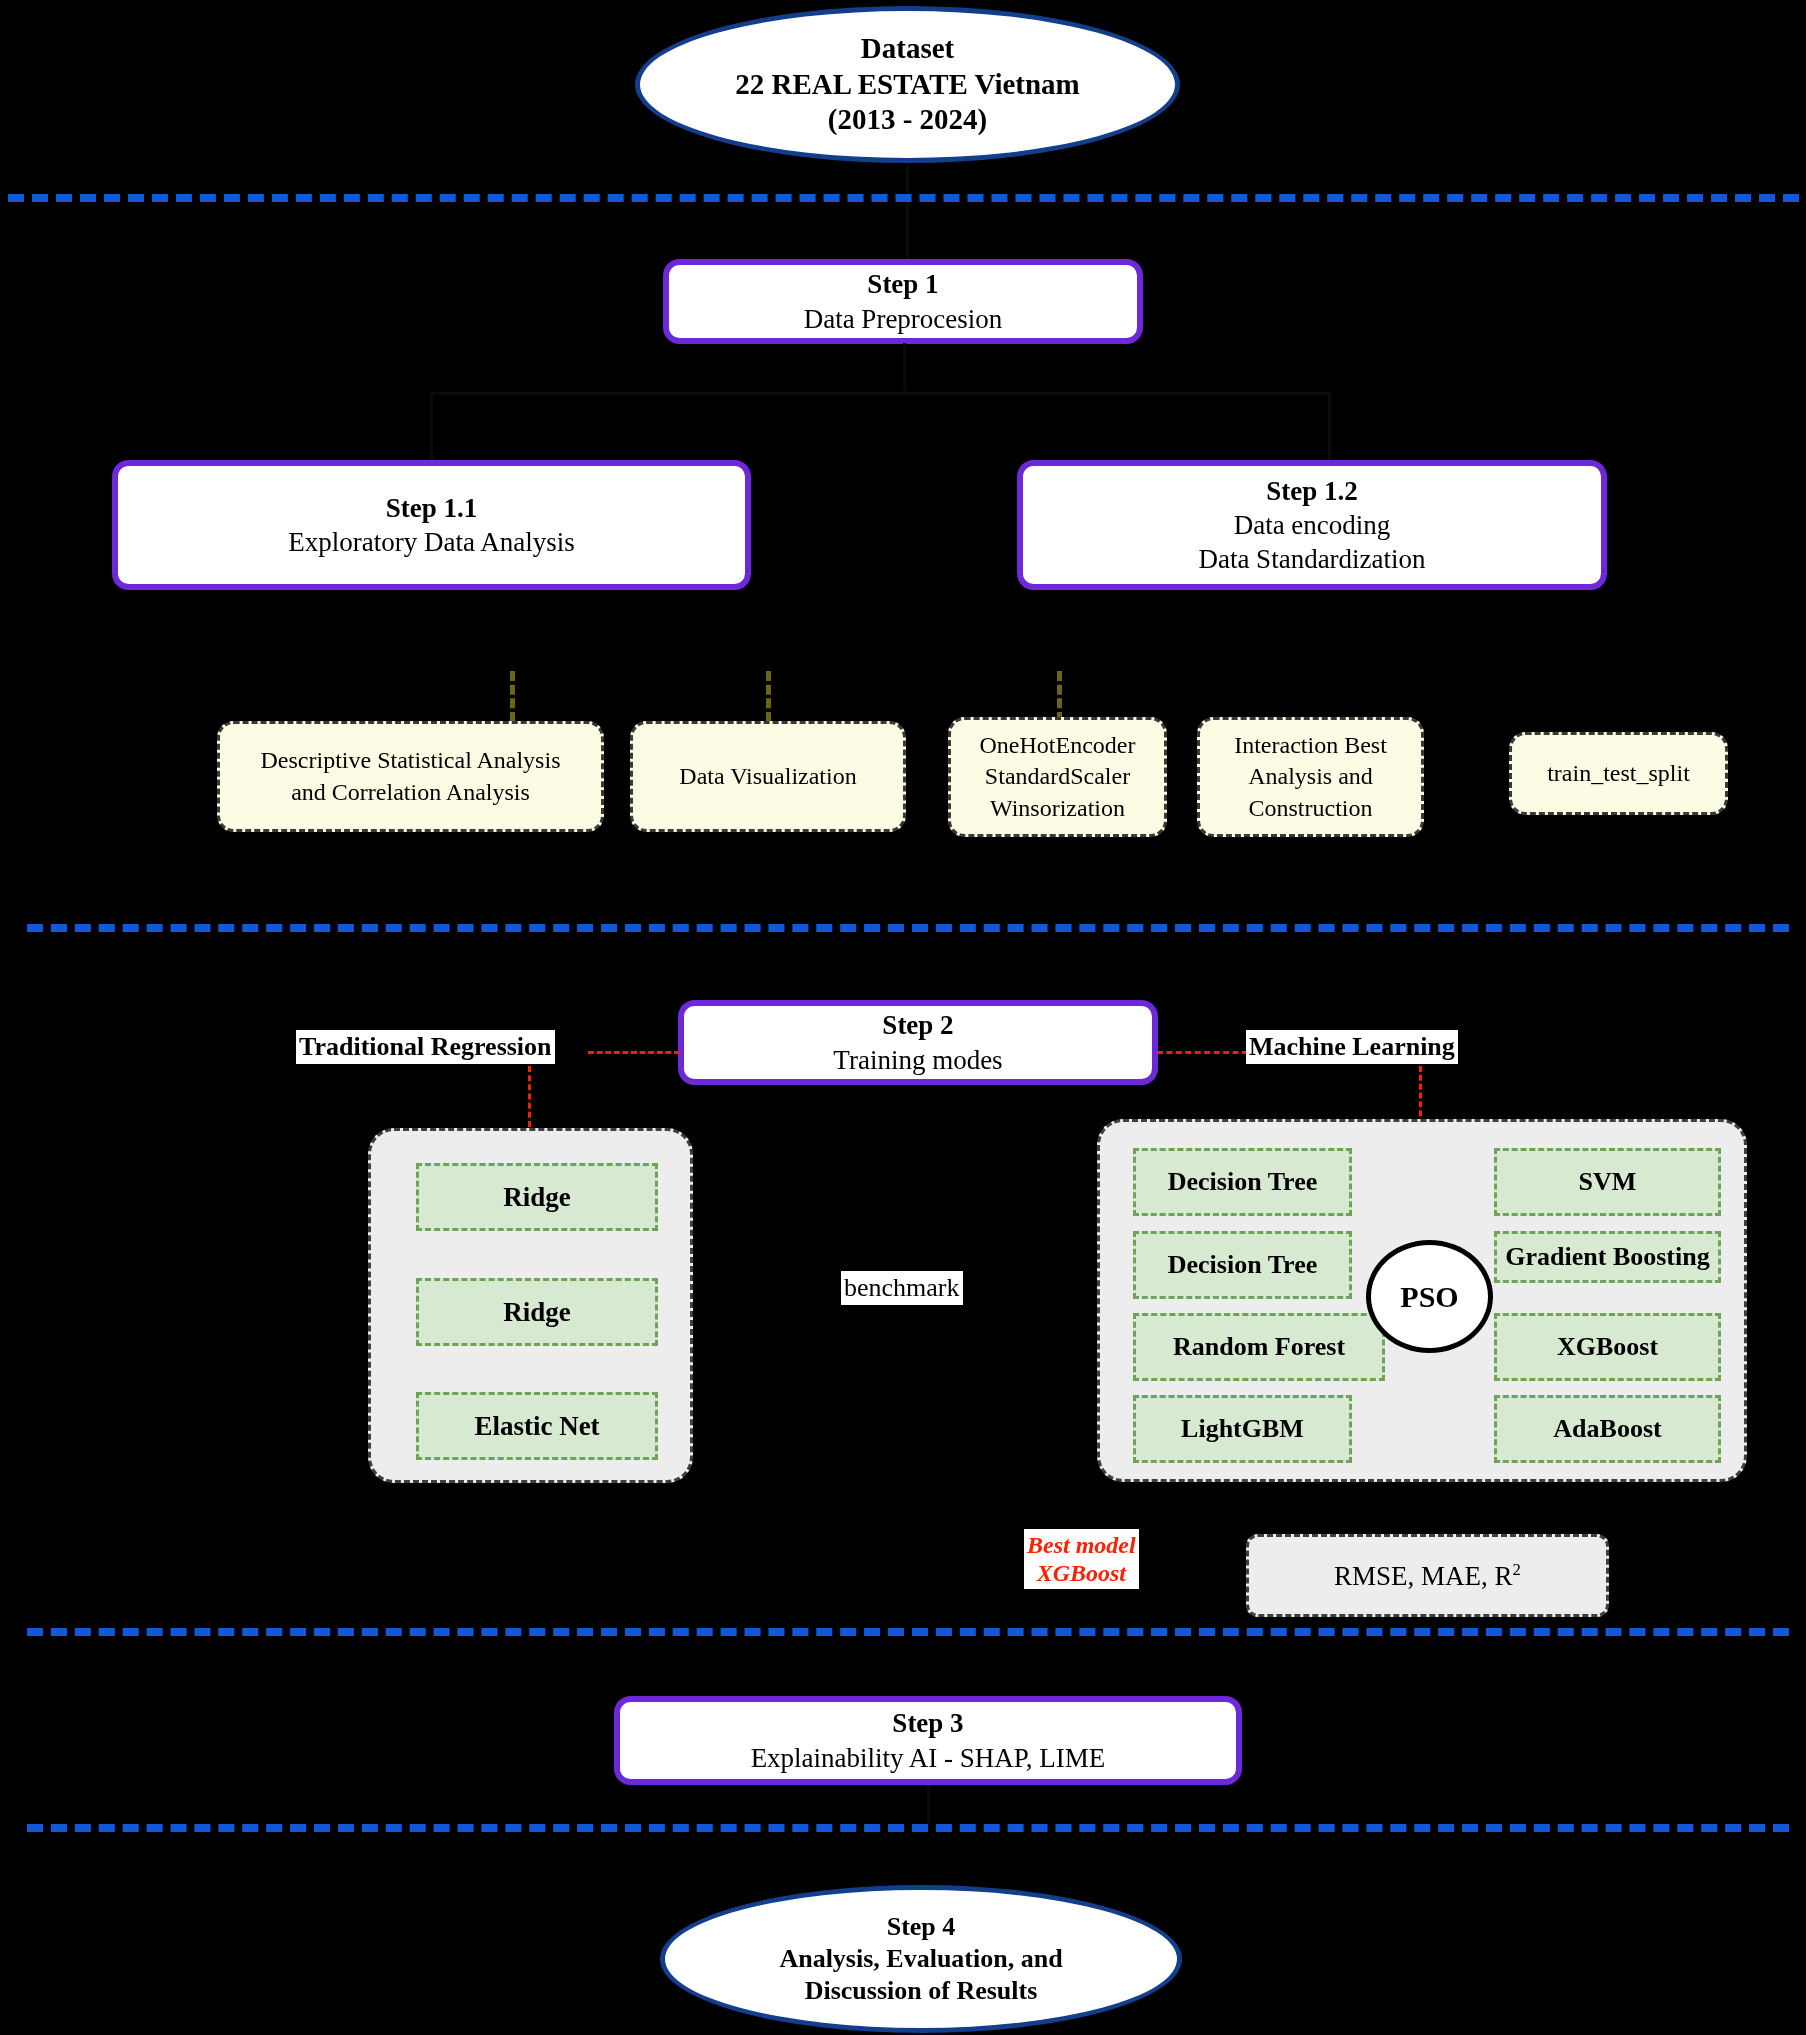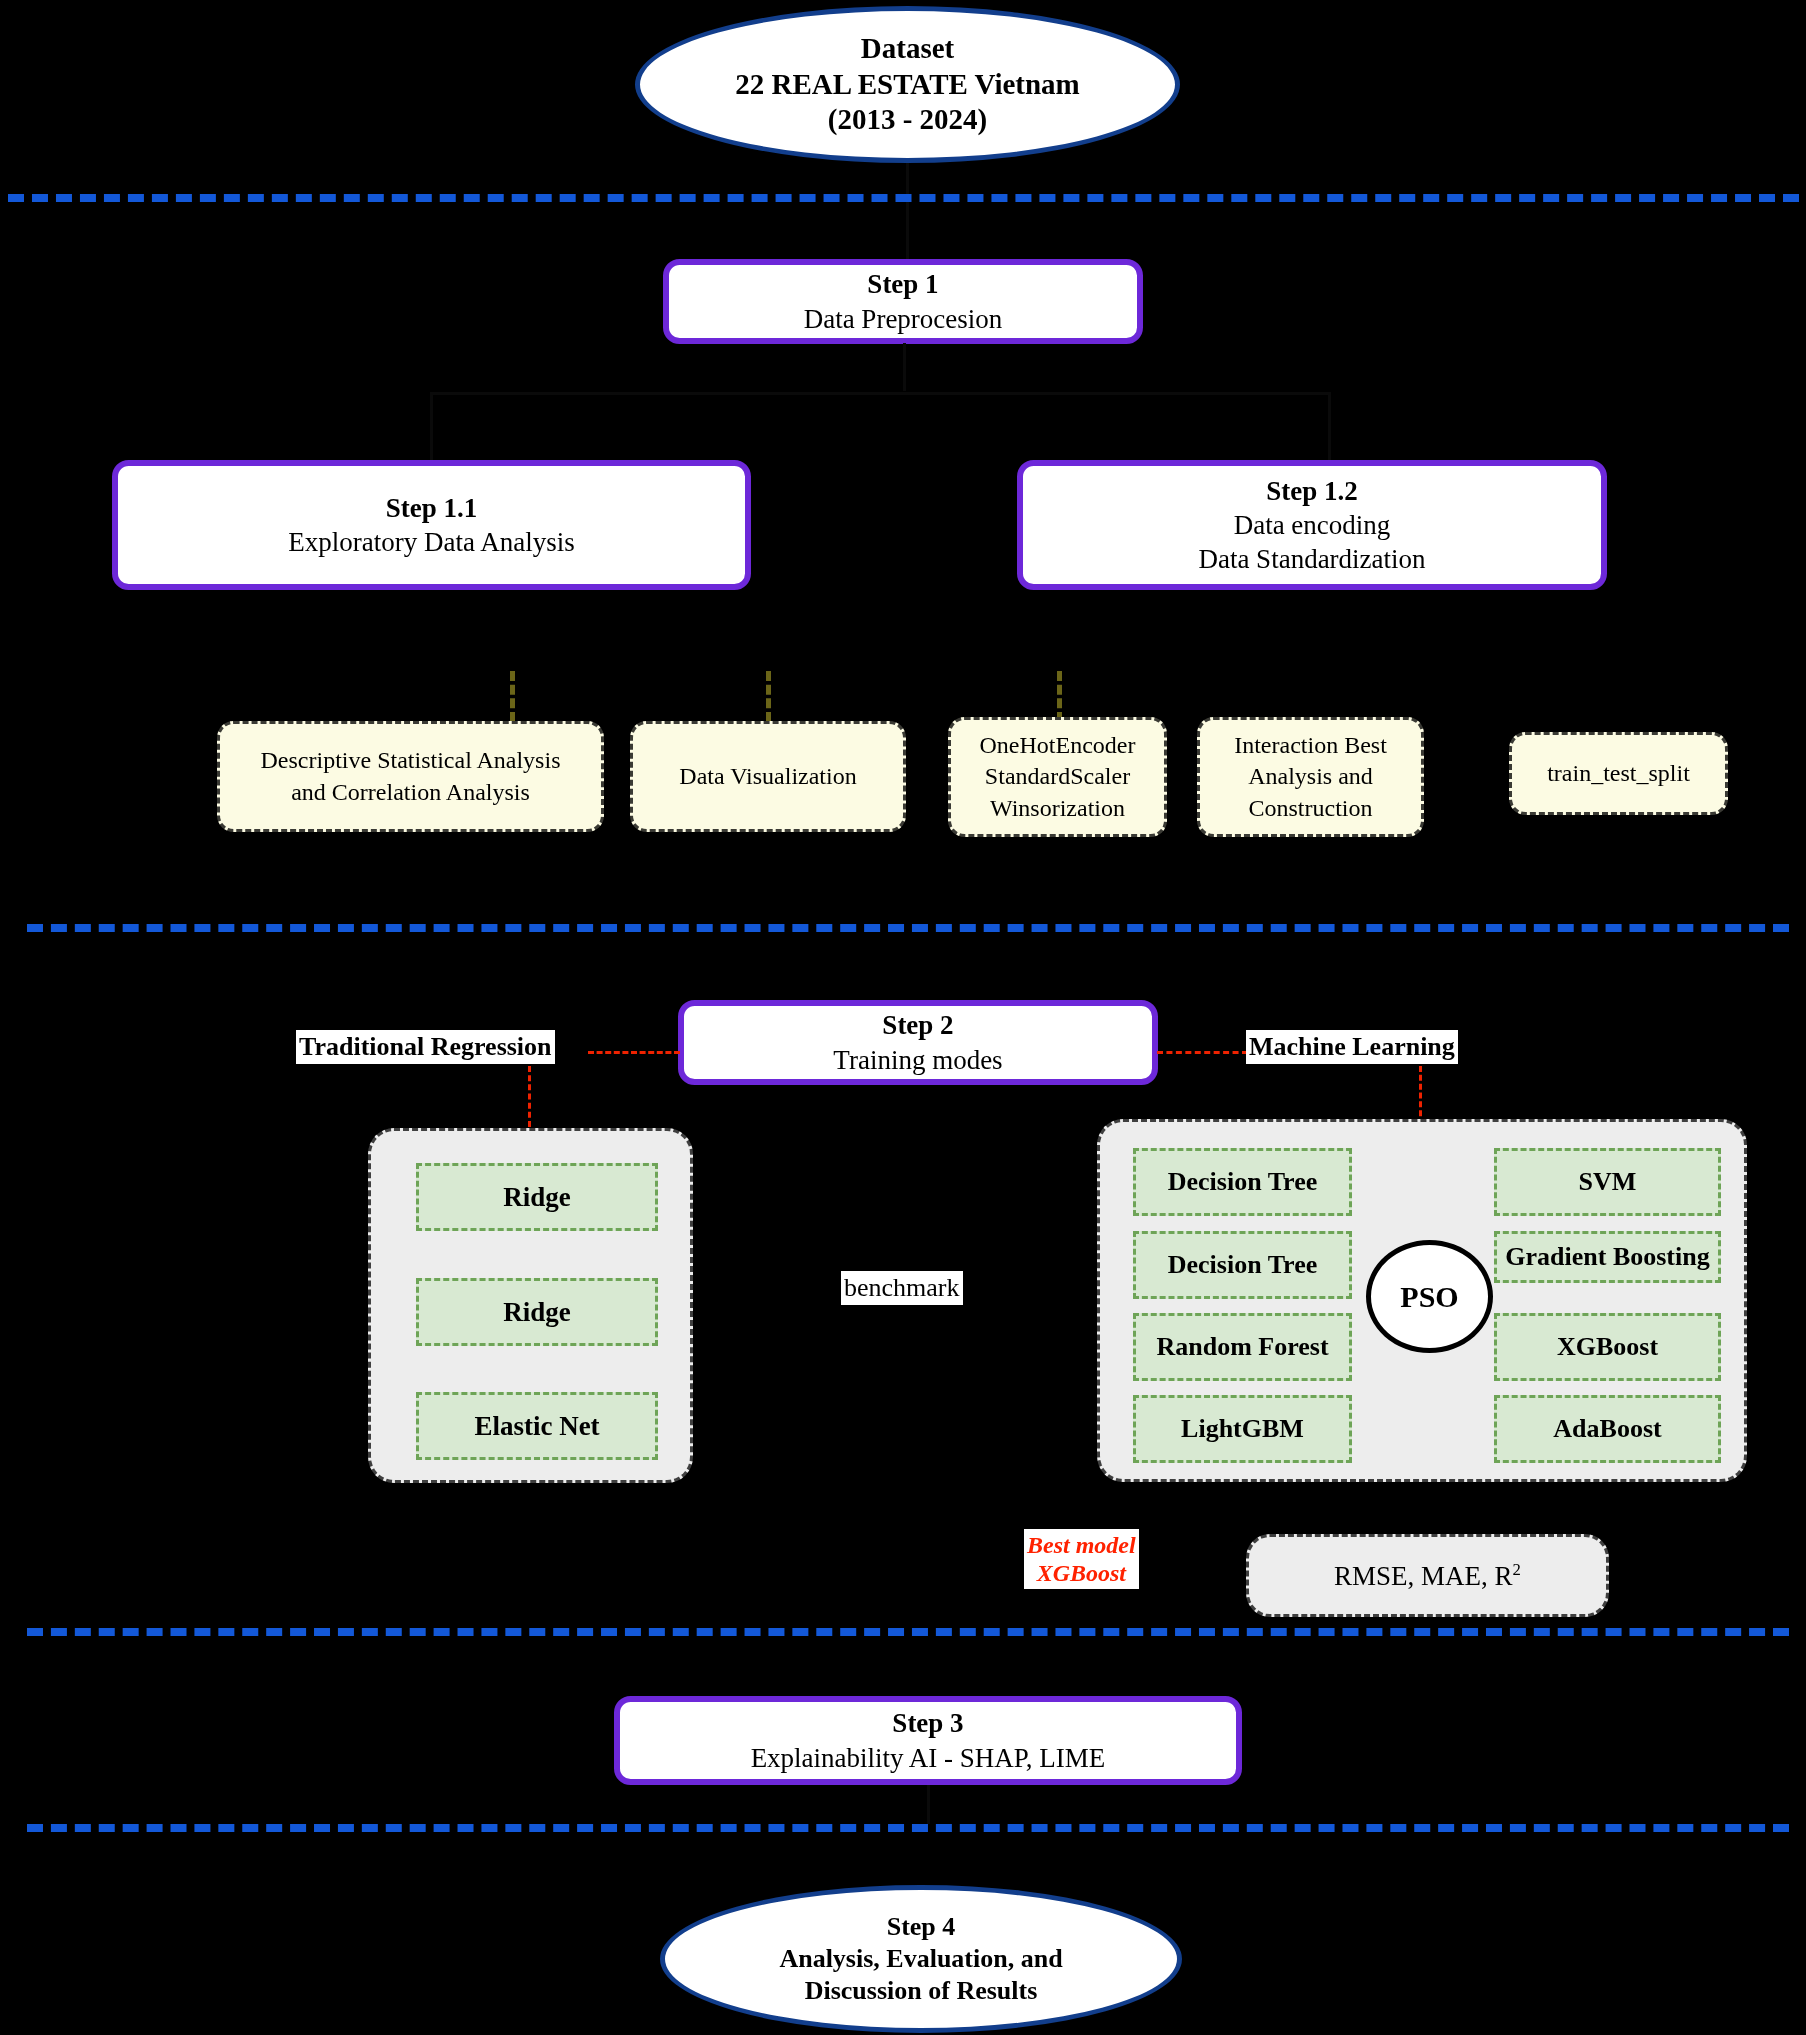--- a/index.html
+++ b/index.html
@@ -60,21 +60,21 @@
   
   .graybox {
     background: #ededed;
     border: 3px dashed #3f3f3f;
     border-radius: 26px;
     position: absolute;
   }
   .metricbox {
     background: #ededed;
     border: 3px dashed #3f3f3f;
-    border-radius: 24px;
+    border-radius: 12px;
     display: flex; align-items: center; justify-content: center;
     text-align: center;
   }
 
   
   .chip {
     position: absolute;
     background: #d8e9d2;
     border: 3px dashed #6ea457;
     display: flex; align-items: center; justify-content: center;
@@ -243,21 +243,21 @@
   <div class="tag plain" style="left:841px; top:1271px; font-size:26px;">benchmark</div>
 
   <div class="graybox" style="left:1097px; top:1119px; width:650px; height:363px;"></div>
 
   <div class="chip" style="left:1133px; top:1148px; width:219px; height:68px; font-size:26px;">
     <span>Decision Tree</span>
   </div>
   <div class="chip" style="left:1133px; top:1231px; width:219px; height:68px; font-size:26px;">
     <span>Decision Tree</span>
   </div>
-  <div class="chip" style="left:1133px; top:1313px; width:219px; height:68px; font-size:26px;">
+  <div class="chip" style="left:1133px; top:1313px; width:252px; height:68px; font-size:26px;">
     <span>Random Forest</span>
   </div>
   <div class="chip" style="left:1133px; top:1395px; width:219px; height:68px; font-size:26px;">
     <span>LightGBM</span>
   </div>
 
   <div class="chip" style="left:1494px; top:1148px; width:227px; height:68px; font-size:26px;">
     <span>SVM</span>
   </div>
   <div class="chip" style="left:1494px; top:1231px; width:227px; height:52px; font-size:26px;">

